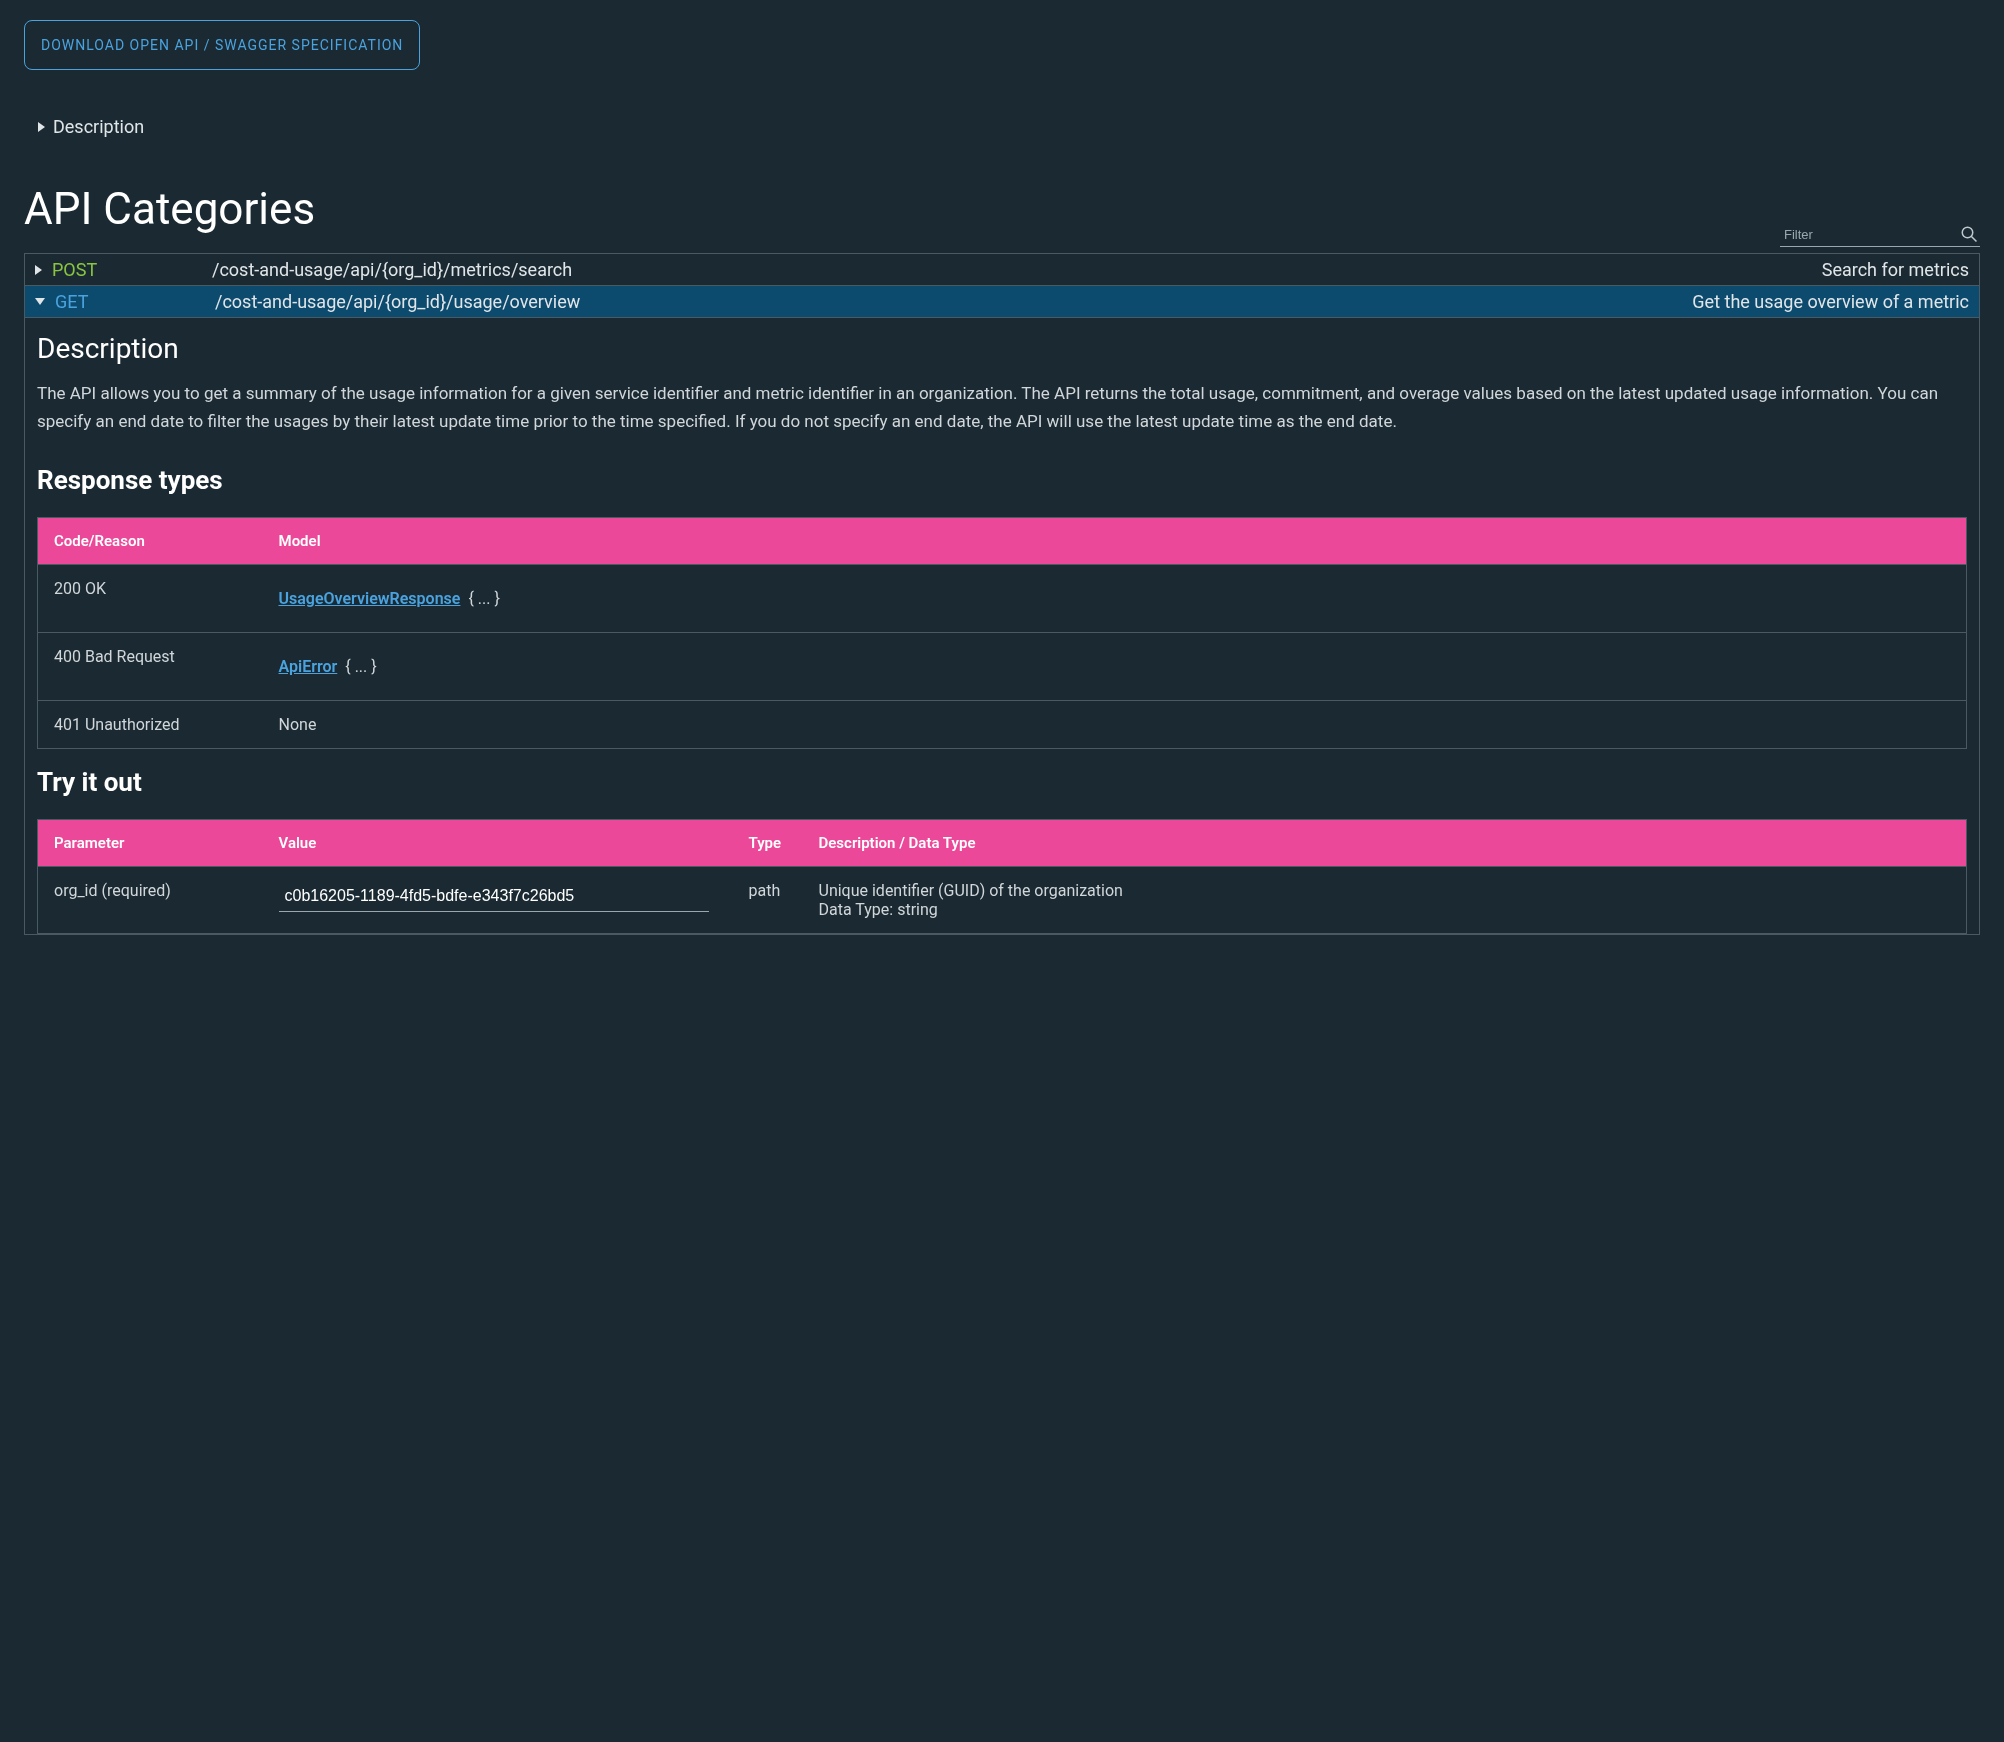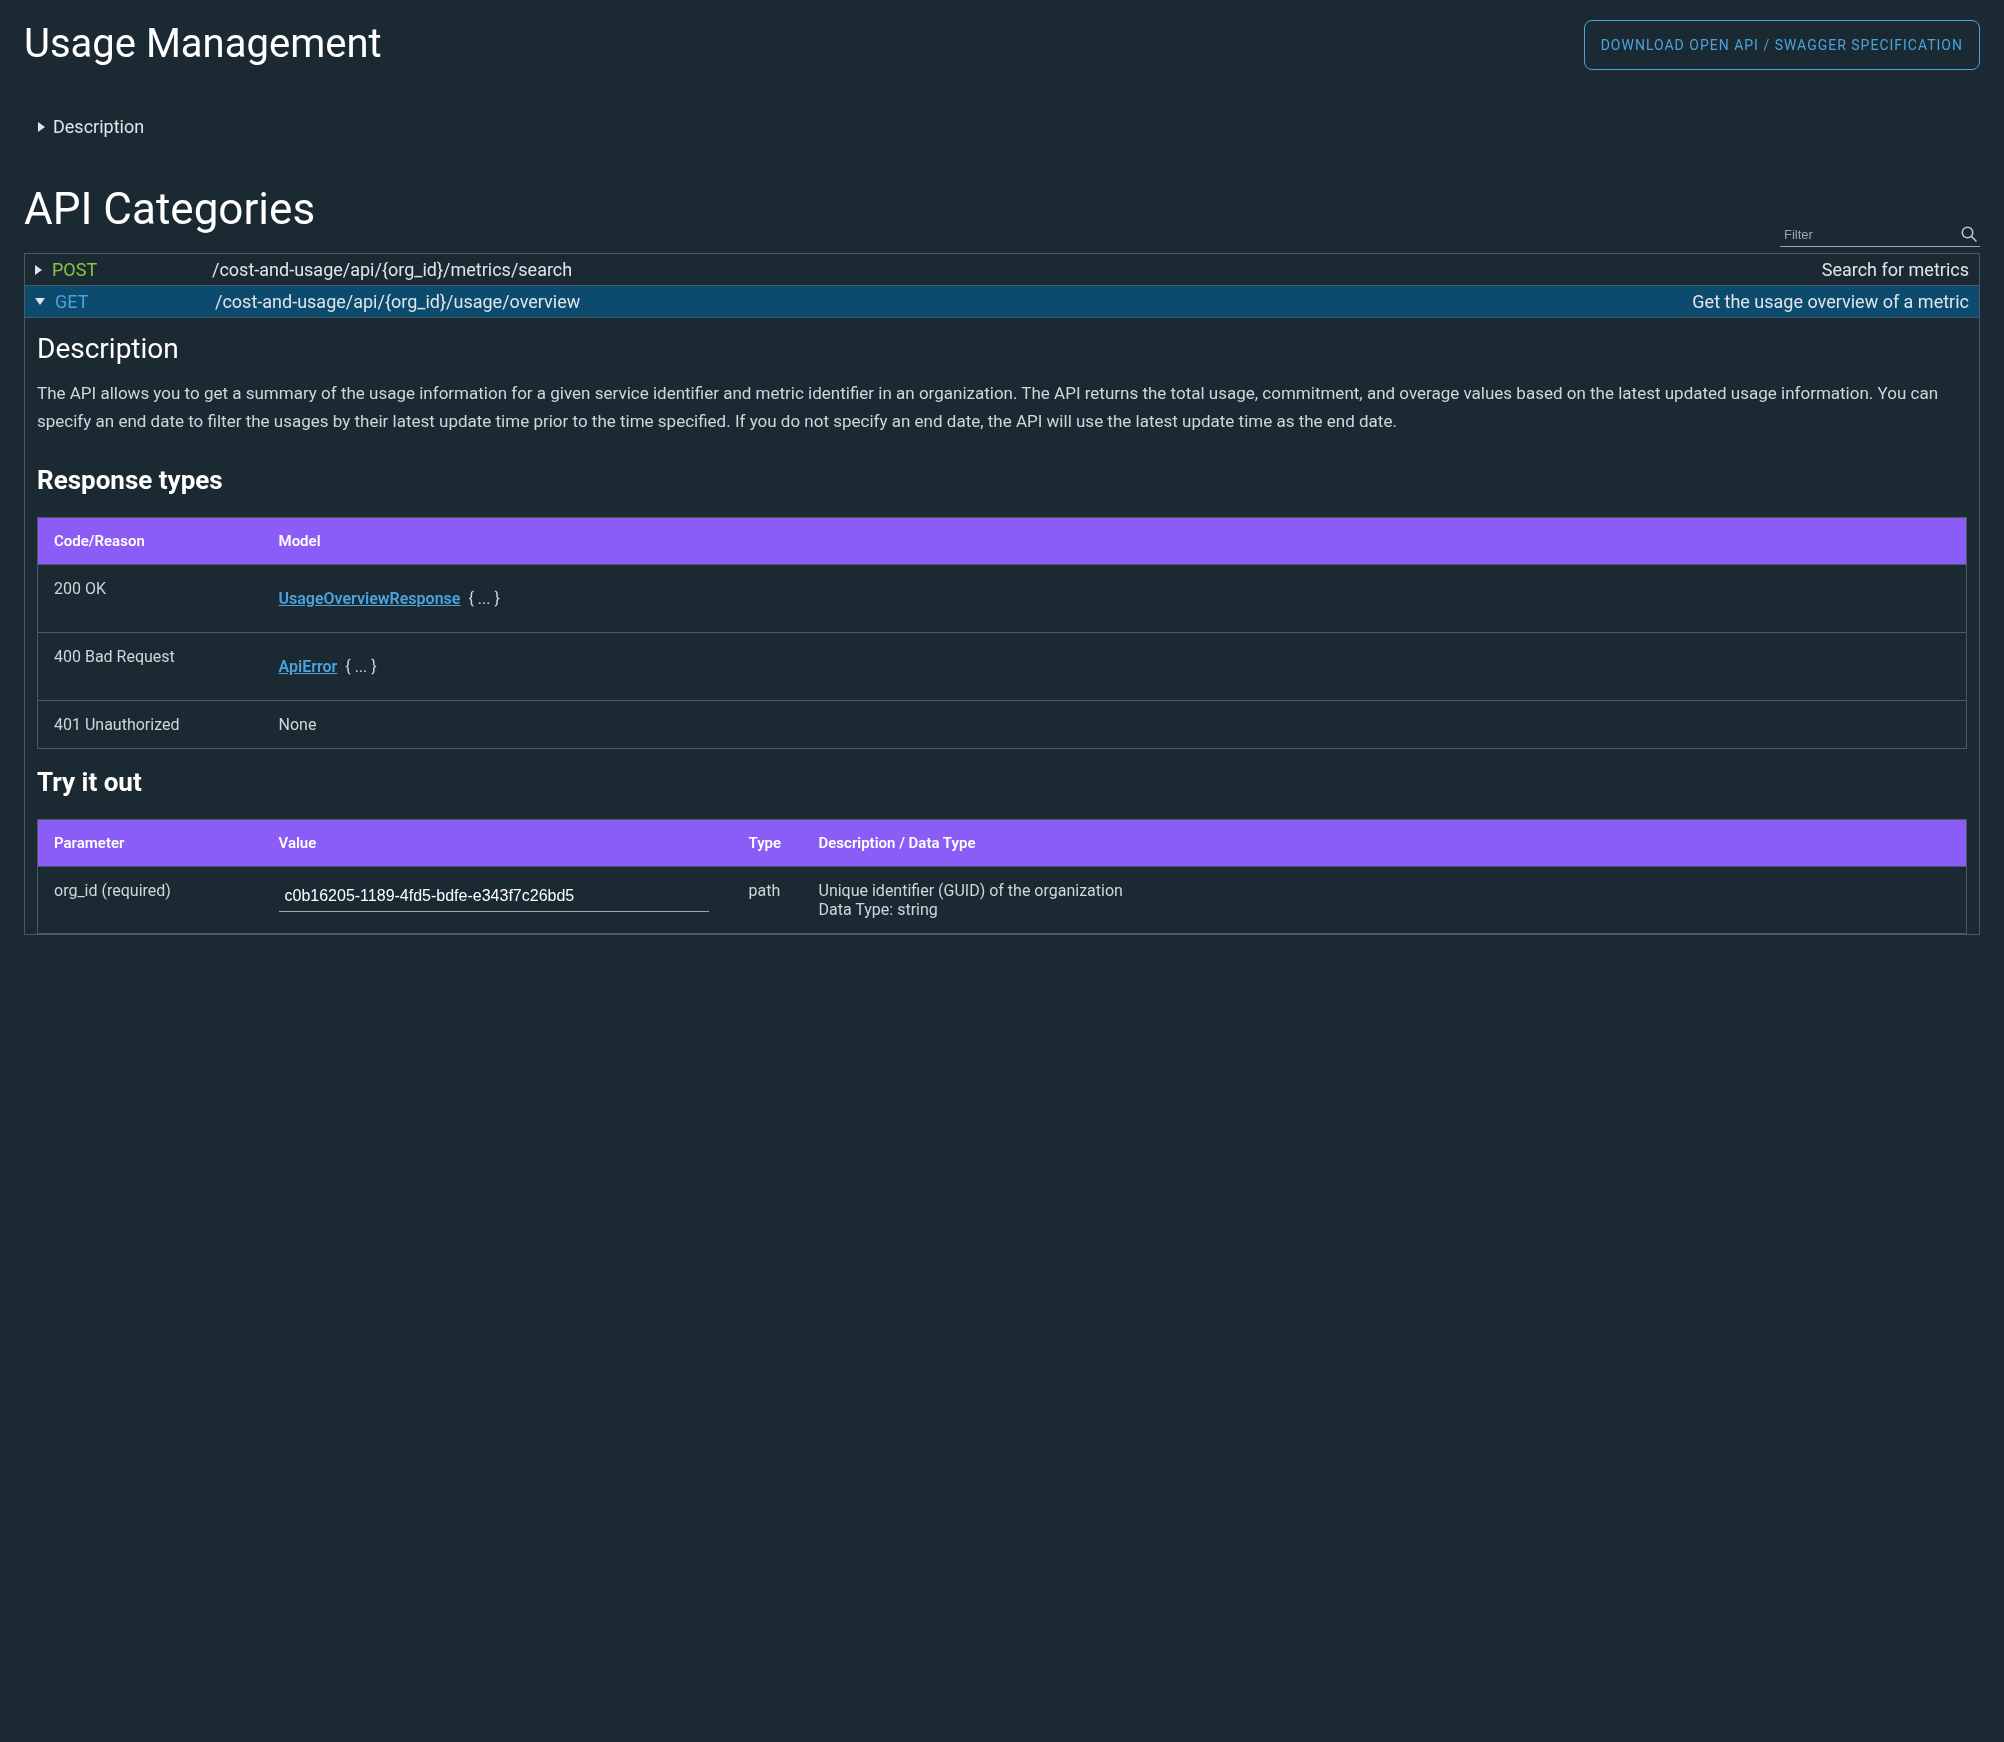--- a/index.html
+++ b/index.html
@@ -141,21 +141,21 @@
     border: 1px solid #495a63;
   }
   table.resp th, table.resp td,
   table.try th, table.try td {
     text-align: left;
     padding: 14px 16px;
     border-bottom: 1px solid #495a63;
     vertical-align: top;
   }
   table.resp th, table.try th {
-    background: #8b5cf6;
+    background: #ec4899;
     font-size: 15px;
     font-weight: 600;
     color: #fff;
   }
   table.resp td { font-size: 16px; color: #d0d6d9; }
   table.resp td.model-cell { padding-top: 24px; padding-bottom: 24px; }
   .model-link {
     color: #4aa3df;
     text-decoration: underline;
     font-weight: 600;
@@ -175,21 +175,20 @@
     outline: none;
   }
   .col-param { width: 225px; }
   .col-value { width: 470px; }
   .col-type  { width: 70px; }
 </style>
 </head>
 <body>
 
 <div class="header-row">
-  <h1 class="page-title">Usage Management</h1>
   <button class="download-btn">DOWNLOAD OPEN API / SWAGGER SPECIFICATION</button>
 </div>
 
 <div class="collapsible-header">
   <span class="chevron chevron-right"></span>
   <span>Description</span>
 </div>
 
 <div class="cat-row">
   <h2 class="section-title">API Categories</h2>

